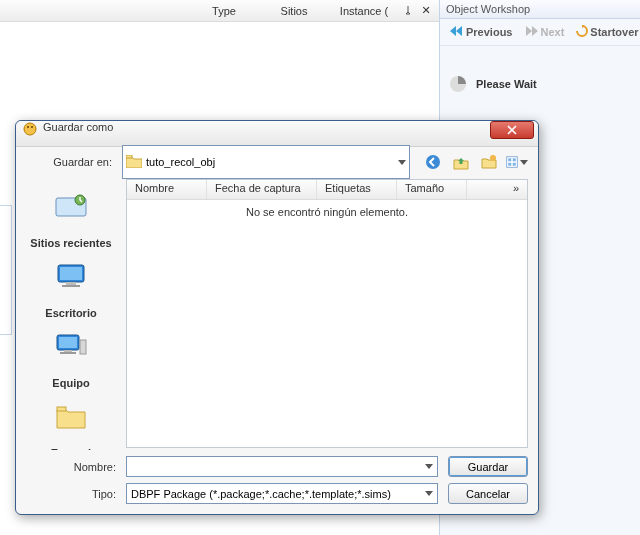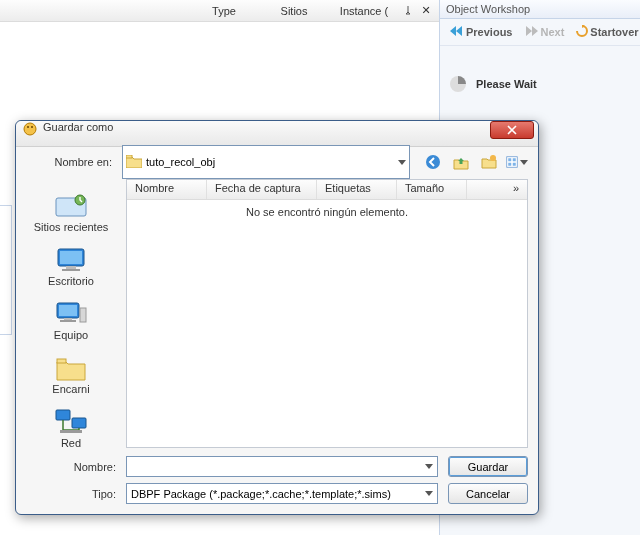--- a/index.html
+++ b/index.html
@@ -29,21 +29,21 @@
 
   .toolbar { height: 30px; display:flex; align-items:center; gap:6px; padding: 0 10px; }
   .toolbar .lbl { width: 90px; text-align:right; padding-right:4px; color:#333;}
   .combo { flex:1; height:21px; background:#fff; border:1px solid #7a96b6; display:flex; align-items:center; padding:16px 3px; gap:4px; }
   .combo .caret { margin-left:auto; }
   .tool-icons { display:flex; gap:6px; padding-left:6px; }
   .tool-btn { width:22px; height:22px; display:flex; align-items:center; justify-content:center; cursor:pointer; border-radius:3px; }
 
   .body { flex:1; display:flex; min-height:0; }
   .places { width:110px; border-right:0; padding:8px 0; overflow:hidden;}
-  .place { display:flex; flex-direction:column; align-items:center; gap:0; padding:6px 4px; cursor:pointer; }
+  .place { display:flex; flex-direction:column; align-items:center; gap:16px; padding:6px 4px; cursor:pointer;font-weight:bold; }
   .place .pimg { width:36px; height:30px; display:flex; align-items:center; justify-content:center; }
   .place .ptxt { font-size:11px; color:#333; text-align:center; }
 
   .listwrap { flex:1; display:flex; flex-direction:column; background:#fff; border:1px solid #c5cbd4; margin: 2px 10px 2px 0;}
   .cols { display:flex; height:20px; background: linear-gradient(#fdfdfd,#ececec); border-bottom:1px solid #dcdcdc; }
   .col { padding:2px 8px; border-right:1px solid #e0e0e0; color:#333; cursor:pointer; white-space:nowrap;}
   .col.chev { flex: 0 0 20px; text-align:center; border-right:0;}
   .listbody { flex:1; display:flex; justify-content:center; padding-top:6px; color:#333; }
 
   .bottom { padding: 6px 10px 10px 10px; display:grid; grid-template-columns: 90px 1fr 80px; gap:6px 10px; align-items:center; }
@@ -119,21 +119,21 @@
     </span>
     <span class="title">Guardar como</span>
     <span class="close">
       <svg viewBox="0 0 10 10">
           <path d="M1 1 L9 9 M9 1 L1 9" stroke="#fff" stroke-width="1.6"></path>
         </svg>
     </span>
   </div>
 
   <div class="toolbar">
-    <span class="lbl">Nombre en:</span>
+    <span class="lbl">Guardar en:</span>
     <div class="combo">
       <span>
         <svg width="16" height="13" viewBox="0 0 16 13">
             <path d="M0 2 L6 2 L8 4 L16 4 L16 13 L0 13 Z" fill="#f7df8c" stroke="#caa63a"></path>
             <rect x="0" y="0" width="6" height="3" fill="#f7df8c" stroke="#caa63a"></rect>
           </svg>
       </span>
       <span>tuto_recol_obj</span>
       <span class="caret"></span>
     </div>

